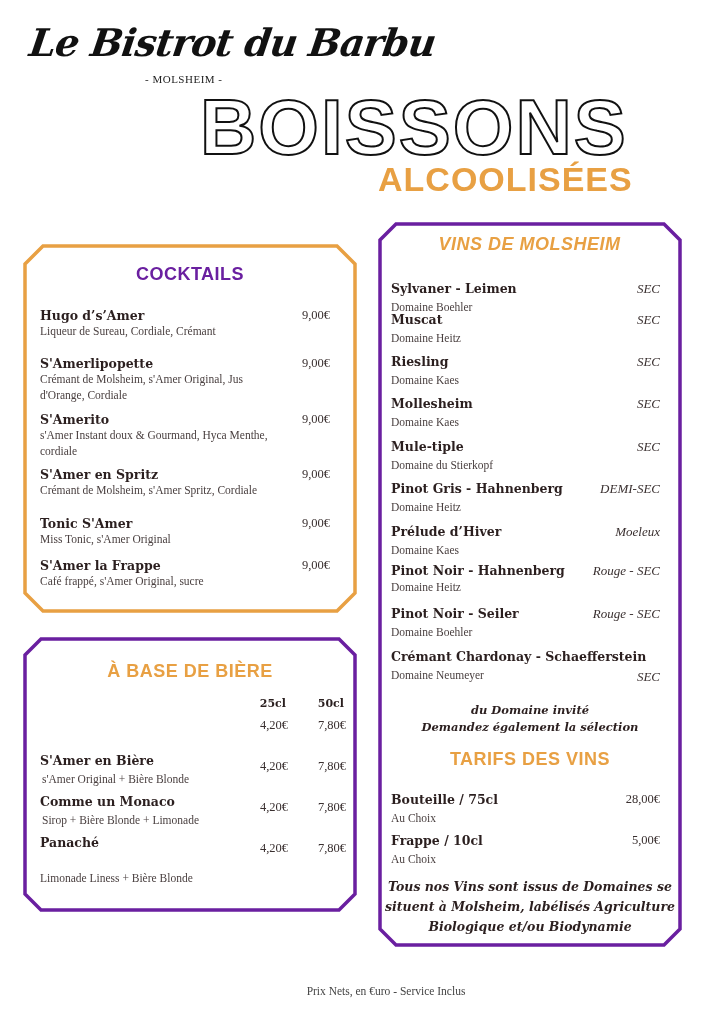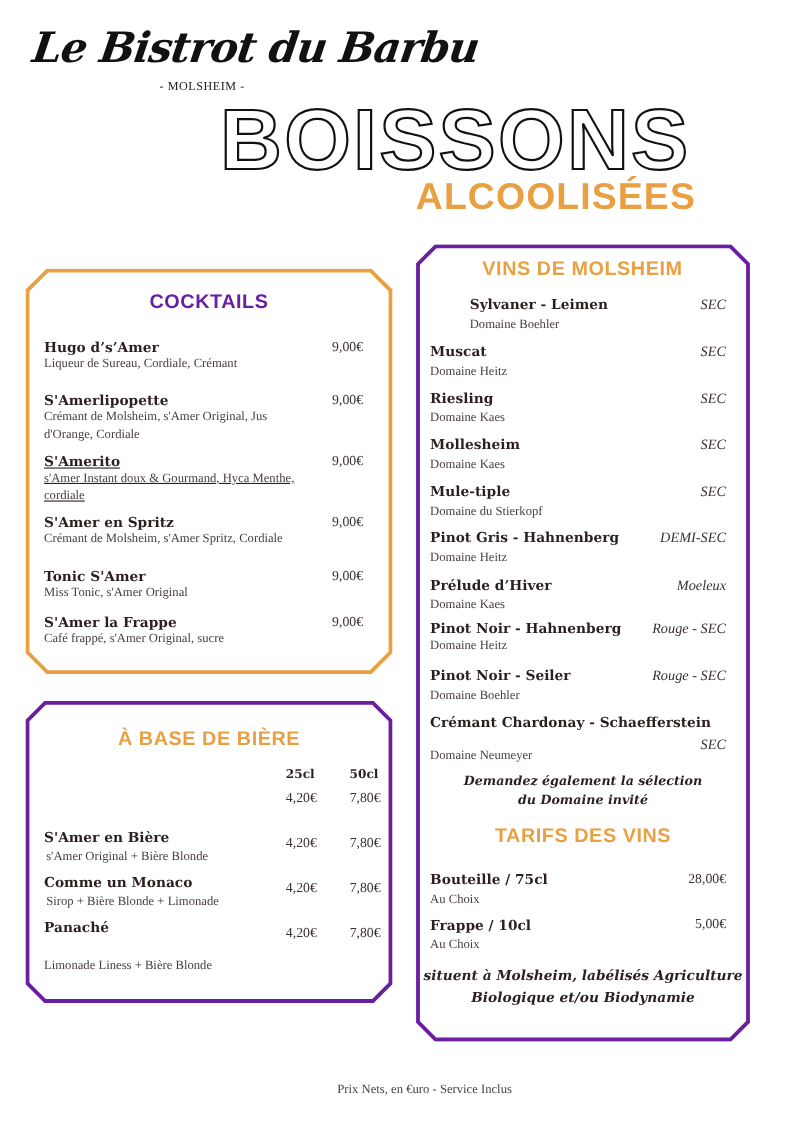--- a/index.html
+++ b/index.html
@@ -73,21 +73,21 @@
     <div class="item" style="top:0;">
       <div class="name">Hugo d’s’Amer</div>
       <div class="desc" style="width:230px;">Liqueur de Sureau, Cordiale, Crémant</div>
       <div class="price" style="right:0;">9,00€</div>
     </div>
     <div class="item" style="top:48px;">
       <div class="name">S'Amerlipopette</div>
       <div class="desc" style="width:245px;">Crémant de Molsheim, s'Amer Original, Jus d'Orange, Cordiale</div>
       <div class="price" style="right:0;">9,00€</div>
     </div>
-    <div class="item" style="top:104px;text-decoration:underline;">
+    <div class="item" style="top:104px;">
       <div class="name">S'Amerito</div>
       <div class="desc" style="width:230px;">s'Amer Instant doux &amp; Gourmand, Hyca Menthe, cordiale</div>
       <div class="price" style="right:0;">9,00€</div>
     </div>
     <div class="item" style="top:159px;">
       <div class="name">S'Amer en Spritz</div>
       <div class="desc" style="width:220px;">Crémant de Molsheim, s'Amer Spritz, Cordiale</div>
       <div class="price" style="right:0;">9,00€</div>
     </div>
     <div class="item" style="top:208px;">
@@ -137,25 +137,25 @@
       <div class="price" style="right:58px; top:6px;">4,20€</div>
       <div class="price" style="right:0; top:6px;">7,80€</div>
     </div>
   </div>
 </div>
 
 <div class="box" style="left:378px; top:222px; width:304px; height:725px;">
   <svg class="frame" width="304" height="725">
     <polygon points="18,2 286,2 302,18 302,707 286,723 18,723 2,707 2,18" fill="#fff" stroke="#6A1FA0" stroke-width="3.5"></polygon>
   </svg>
-  <div class="inner" style="left:0; right:1px; top:12px;">
+  <div class="inner" style="left:0; right:1px; top:12px;font-style:italic;">
     <div class="sec-title orange">VINS DE MOLSHEIM</div>
   </div>
   <div class="inner" style="left:13px; width:269px; top:47px; height:420px;">
-    <div class="item" style="top:0;margin-left:36px;">
+    <div class="item" style="top:12px;">
       <div class="name">Sylvaner - Leimen</div>
       <div class="desc" style="margin-top:3px;">Domaine Boehler</div>
       <div class="type">SEC</div>
     </div>
     <div class="item" style="top:43px;">
       <div class="name">Muscat</div>
       <div class="desc" style="margin-top:3px;">Domaine Heitz</div>
       <div class="type">SEC</div>
     </div>
     <div class="item" style="top:85px;">
@@ -188,29 +188,29 @@
       <div class="desc" style="margin-top:1px;">Domaine Heitz</div>
       <div class="type">Rouge - SEC</div>
     </div>
     <div class="item" style="top:337px;">
       <div class="name">Pinot Noir - Seiler</div>
       <div class="desc" style="margin-top:3px;">Domaine Boehler</div>
       <div class="type">Rouge - SEC</div>
     </div>
     <div class="item" style="top:380px;">
       <div class="name">Crémant Chardonay - Schaefferstein</div>
-      <div class="desc" style="margin-top:15px;">Domaine Neumeyer</div>
+      <div class="desc" style="margin-top:3px;">Domaine Neumeyer</div>
       <div class="type" style="top:20px;">SEC</div>
     </div>
   </div>
 
   <div class="inner" style="left:0; right:0; top:480px;">
     <div class="note-italic">
+      <div>du Domaine invité</div>
       <div>Demandez également la sélection</div>
-      <div>du Domaine invité</div>
     </div>
   </div>
 
   <div class="inner" style="left:0; right:0; top:527px;">
     <div class="sec-title orange">TARIFS DES VINS</div>
   </div>
 
   <div class="inner" style="left:13px; width:269px; top:570px; height:90px;">
     <div class="item" style="top:0;">
       <div class="name">Bouteille / 75cl</div>
@@ -219,19 +219,20 @@
     </div>
     <div class="item" style="top:41px;">
       <div class="name">Frappe / 10cl</div>
       <div class="desc" style="margin-top:3px;">Au Choix</div>
       <div class="price" style="right:0;">5,00€</div>
     </div>
   </div>
 
   <div class="inner" style="left:0; right:0; top:655px;">
     <div class="note-italic" style="font-size:12.5px; line-height:20px;">
+      <div>Tous nos Vins sont issus de Domaines se</div>
       <div>situent à Molsheim, labélisés Agriculture</div>
       <div>Biologique et/ou Biodynamie</div>
     </div>
   </div>
 </div>
 
 <div class="footer">Prix Nets, en €uro - Service Inclus</div>
 
 </body></html>

